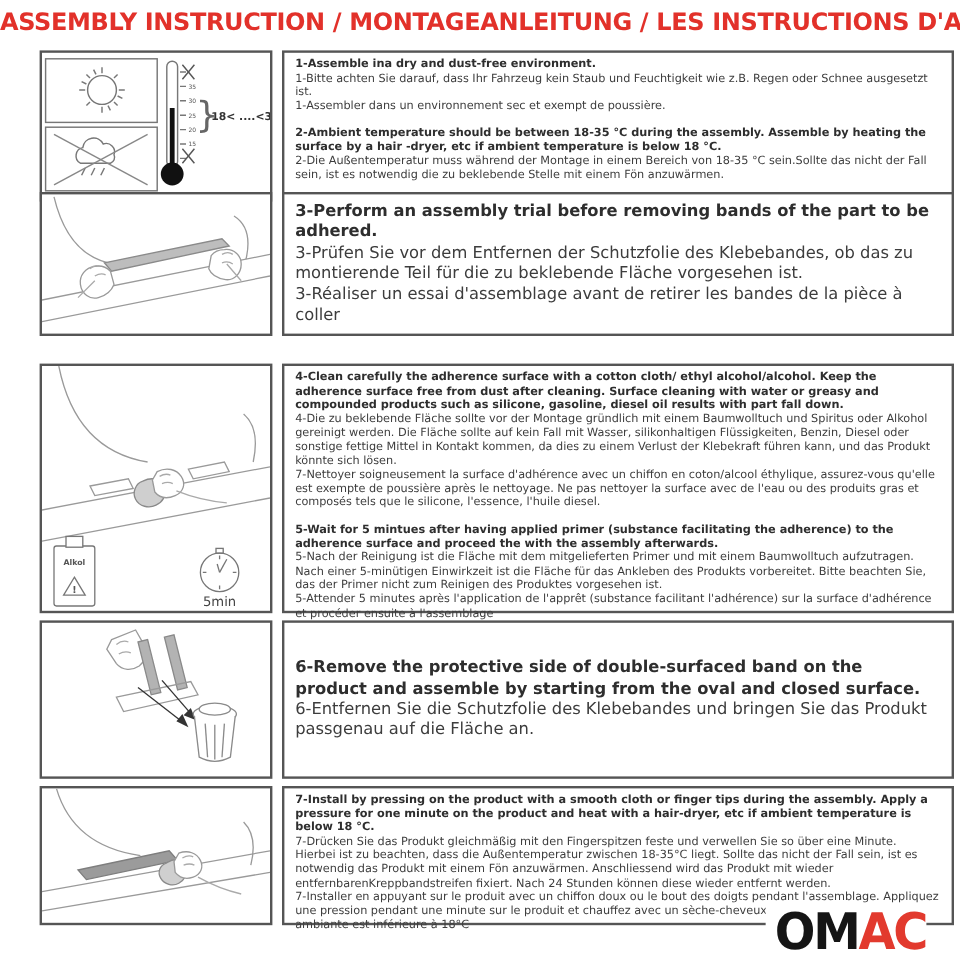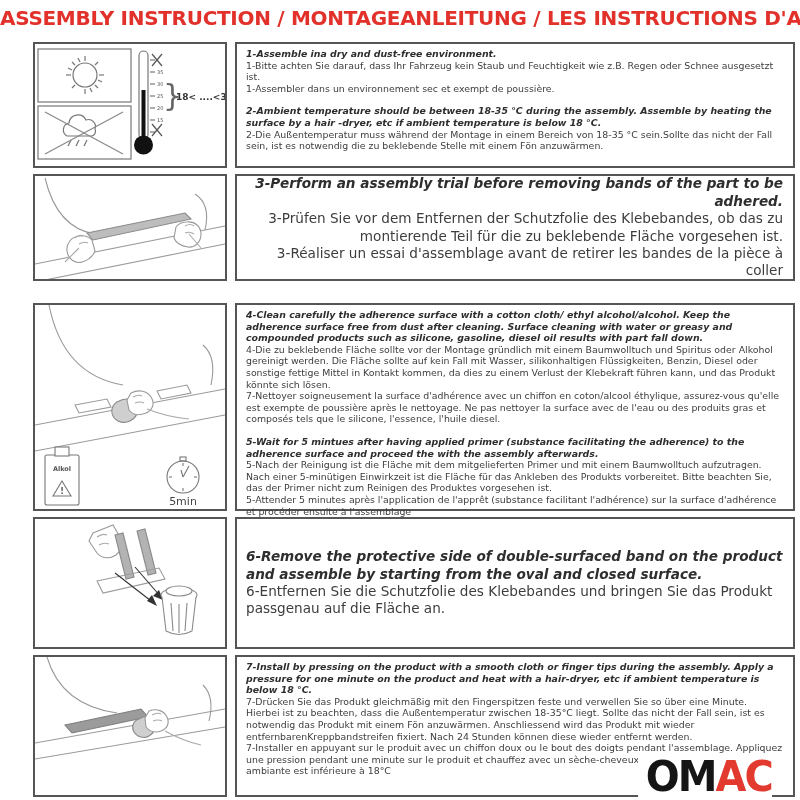--- a/index.html
+++ b/index.html
@@ -6,21 +6,21 @@
   body{width:800px;height:800px;font-family:"DejaVu Sans","Liberation Sans",sans-serif;color:#3a3a3a;position:relative;overflow:hidden;}
   .page{position:absolute;inset:0;}
   .title{position:absolute;top:6px;left:0;width:100%;text-align:center;font-size:20px;font-weight:800;letter-spacing:-0.3px;color:#e2312a;white-space:nowrap;}
   .row{position:absolute;left:33px;right:5px;display:flex;gap:8px;box-sizing:border-box;}
   .cell{border:2px solid #555;background:#fff;box-sizing:border-box;}
   .cell-illus{flex:0 0 194px;width:194px;overflow:hidden;}
   .cell-text{flex:1;padding:4px 10px 4px 9px;display:flex;flex-direction:column;}
   .cell-text.center{justify-content:center;}
   .row-small p{font-size:9.4px;line-height:11.6px;margin:0;}
   .row-large p{font-size:13.6px;line-height:17.4px;margin:0;}
-  p.en{font-weight:bold;color:#2e2e2e;font-style:italic;}
+  p.en{font-weight:bold;color:#2e2e2e;}
   p.de,p.fr{color:#3d3d3d;}
   .step + .step{margin-top:11px;}
   svg{display:block;}
   .logo{position:absolute;right:28px;bottom:1px;background:#fff;padding:2px 0 0 8px;font-weight:900;font-size:42px;line-height:44px;letter-spacing:-2px;transform:scaleX(0.95);transform-origin:right;}
   .logo .lg-black{color:#151515;}
   .logo .lg-red{color:#e23a2e;}
   text{font-family:"DejaVu Sans","Liberation Sans",sans-serif;}
 </style>
 </head>
 <body>
@@ -95,21 +95,21 @@
         <p class="de">1-Bitte achten Sie darauf, dass Ihr Fahrzeug kein Staub und Feuchtigkeit wie z.B. Regen oder Schnee ausgesetzt ist.</p>
         <p class="fr">1-Assembler dans un environnement sec et exempt de poussière.</p>
       </div>
       <div class="step">
         <p class="en">2-Ambient temperature should be between 18-35 °C  during the assembly. Assemble by heating the surface by a hair -dryer, etc if ambient temperature is below 18 °C.</p>
         <p class="de">2-Die Außentemperatur muss während der Montage in einem Bereich von 18-35 °C  sein.Sollte das nicht der Fall sein, ist es notwendig die zu beklebende Stelle mit einem Fön anzuwärmen.</p>
       </div>
     </div>
   </div>
 
-  <div class="row row-large" style="top:174px;height:107px;text-align:right;">
+  <div class="row row-large" style="top:160px;height:120px;">
     <div class="cell cell-illus">
       <svg viewBox="0 0 190 116" width="190" height="116">
         <g fill="none" stroke="#9a9a9a" stroke-width="1.1">
           <path d="M10,2 Q22,52 60,58"></path>
           <path d="M160,18 q16,10 10,36"></path>
           <line x1="0" y1="88" x2="190" y2="50"></line>
           <line x1="0" y1="106" x2="190" y2="68"></line>
           <polygon points="52,57 150,37 156,43 58,64" fill="#bdbdbd" stroke="#8a8a8a"></polygon>
           <path d="M44,60 c-8,1 -13,8 -12,15 c1,8 8,13 15,11 c7,-2 11,-6 13,-11 l-3,-11 c-4,-4 -8,-5 -13,-4 z" fill="#fff"></path>
           <path d="M40,62 q4,-4 8,-2 M44,68 q5,-3 9,-1" stroke="#aaa"></path>
@@ -208,21 +208,21 @@
       </svg>
     </div>
     <div class="cell cell-text center">
       <div class="step">
         <p class="en">6-Remove the protective side of double-surfaced band on the product and assemble by starting from the oval and closed surface.</p>
         <p class="de">6-Entfernen Sie die Schutzfolie des Klebebandes und bringen Sie das Produkt passgenau auf die Fläche an.</p>
       </div>
     </div>
   </div>
 
-  <div class="row row-small" style="top:655px;height:142px;">
+  <div class="row row-small" style="top:655px;height:116px;">
     <div class="cell cell-illus">
       <svg viewBox="0 0 190 111" width="190" height="111">
         <g fill="none" stroke="#9a9a9a" stroke-width="1.1">
           <path d="M12,0 Q26,48 82,56"></path>
           <path d="M168,28 q12,12 6,36"></path>
           <line x1="0" y1="86" x2="190" y2="52"></line>
           <line x1="0" y1="102" x2="190" y2="70"></line>
           <polygon points="30,68 106,52 113,60 37,76" fill="#9b9b9b" stroke="#7e7e7e"></polygon>
           <path d="M104,62 c-6,2 -8,8 -5,13 c3,5 10,7 15,4 c5,-3 7,-7 6,-12 l-4,-7 c-5,-2 -9,0 -12,2 z" fill="#cfcfcf" stroke="#8a8a8a"></path>
           <path d="M114,54 c8,-3 15,0 18,6 c3,6 0,12 -6,14 c-6,2 -11,1 -15,-4 l-1,-9 z" fill="#fff"></path>

